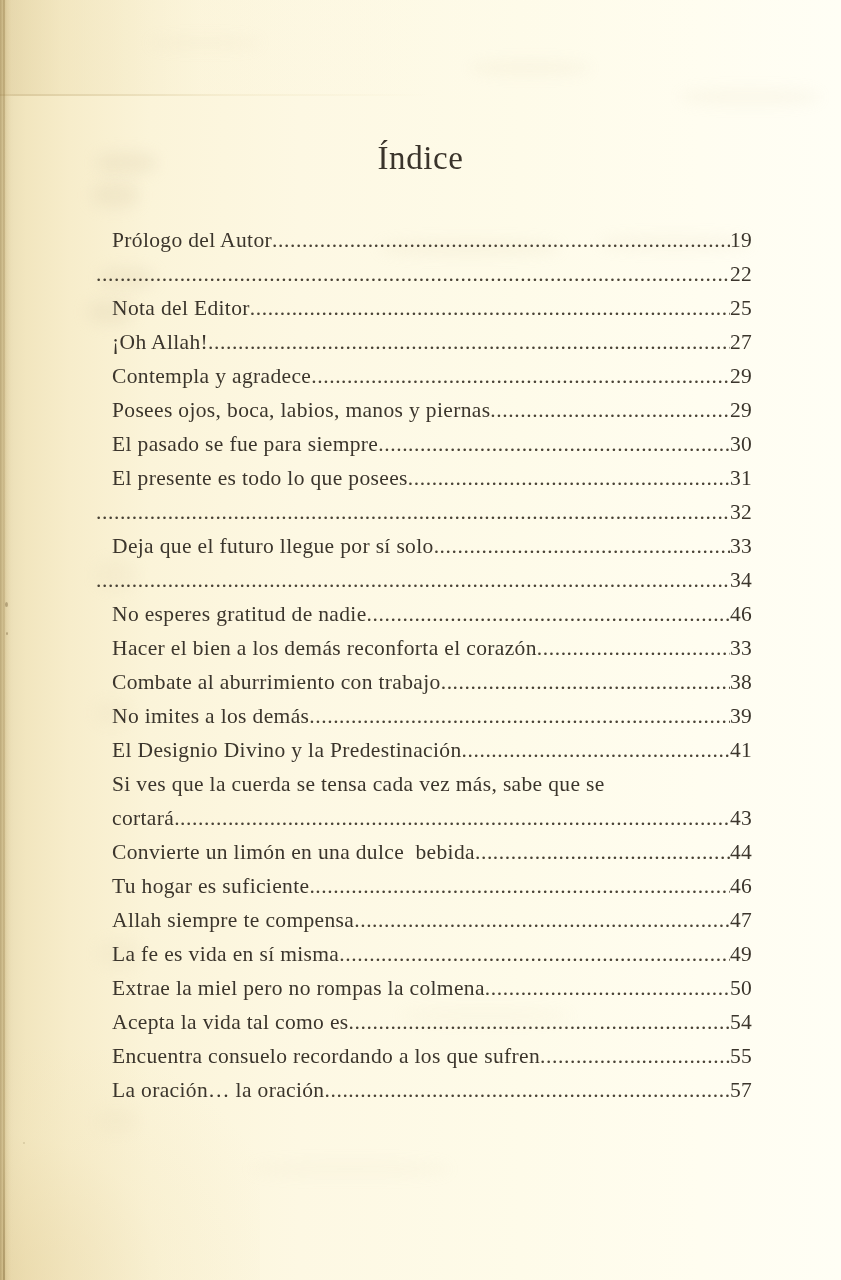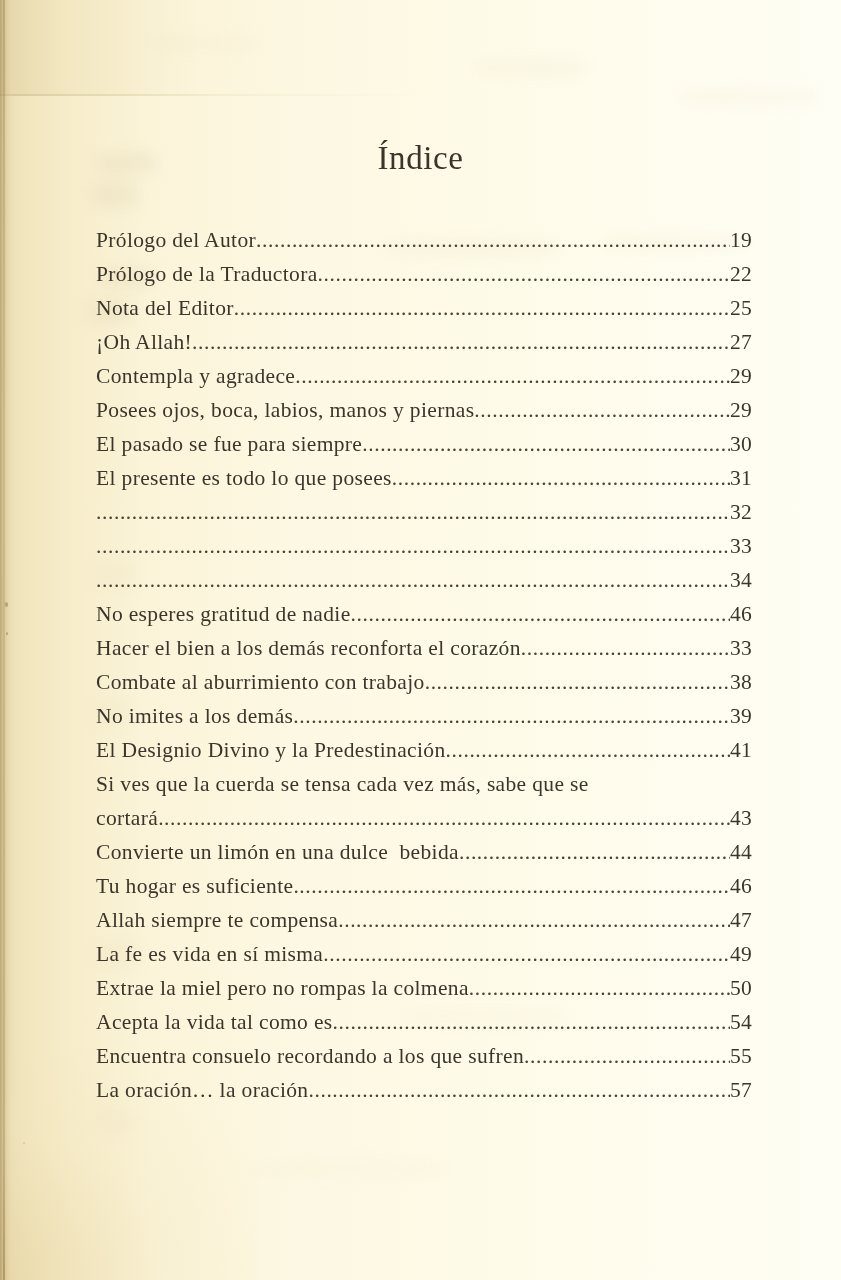--- a/index.html
+++ b/index.html
@@ -130,20 +130,21 @@
     align-items: baseline;
     height: 34px;
     font-size: 21.5px;
     letter-spacing: 0.35px;
     color: #3b352c;
     white-space: pre;
   }
 
   .toc-label {
     flex: 0 0 auto;
+    margin-left: 16px;
   }
 
   .toc-leader {
     flex: 1 1 auto;
     overflow: hidden;
     white-space: nowrap;
     margin: 0 0 0 0;
     color: #4a4336;
     font-size: 21.5px;
     letter-spacing: 0.6px;
@@ -190,29 +191,29 @@
   <div class="speck" style="left:6px;  top:632px; width:2px; height:3px;"></div>
   <div class="speck" style="left:23px; top:1142px; width:2px; height:2px; opacity:.5;"></div>
 
   <div id="content">
 
     <div id="page-title">Índice</div>
 
     <div id="toc">
 
     <div class="toc-row"><span class="toc-label">Prólogo del Autor</span><span class="toc-leader">................................................................................................................................................................</span><span class="toc-page">19</span></div>
-        <div class="toc-row"><span class="toc-label">Prólogo de la Traductora</span><span class="toc-leader">................................................................................................................................................................</span><span class="toc-page">22</span></div>
+        <div class="toc-row"><span class="toc-leader">................................................................................................................................................................</span><span class="toc-page">22</span></div>
         <div class="toc-row"><span class="toc-label">Nota del Editor</span><span class="toc-leader">................................................................................................................................................................</span><span class="toc-page">25</span></div>
         <div class="toc-row"><span class="toc-label">¡Oh Allah!</span><span class="toc-leader">................................................................................................................................................................</span><span class="toc-page">27</span></div>
         <div class="toc-row"><span class="toc-label">Contempla y agradece</span><span class="toc-leader">................................................................................................................................................................</span><span class="toc-page">29</span></div>
         <div class="toc-row"><span class="toc-label">Posees ojos, boca, labios, manos y piernas</span><span class="toc-leader">................................................................................................................................................................</span><span class="toc-page">29</span></div>
         <div class="toc-row"><span class="toc-label">El pasado se fue para siempre</span><span class="toc-leader">................................................................................................................................................................</span><span class="toc-page">30</span></div>
         <div class="toc-row"><span class="toc-label">El presente es todo lo que posees</span><span class="toc-leader">................................................................................................................................................................</span><span class="toc-page">31</span></div>
         <div class="toc-row"><span class="toc-leader">................................................................................................................................................................</span><span class="toc-page">32</span></div>
-        <div class="toc-row"><span class="toc-leader">................................................................................................................................................................</span><span class="toc-page">33</span></div>
+        <div class="toc-row"><span class="toc-label">Deja que el futuro llegue por sí solo</span><span class="toc-leader">................................................................................................................................................................</span><span class="toc-page">33</span></div>
         <div class="toc-row"><span class="toc-leader">................................................................................................................................................................</span><span class="toc-page">34</span></div>
         <div class="toc-row"><span class="toc-label">No esperes gratitud de nadie</span><span class="toc-leader">................................................................................................................................................................</span><span class="toc-page">46</span></div>
         <div class="toc-row"><span class="toc-label">Hacer el bien a los demás reconforta el corazón</span><span class="toc-leader">................................................................................................................................................................</span><span class="toc-page">33</span></div>
         <div class="toc-row"><span class="toc-label">Combate al aburrimiento con trabajo</span><span class="toc-leader">................................................................................................................................................................</span><span class="toc-page">38</span></div>
         <div class="toc-row"><span class="toc-label">No imites a los demás</span><span class="toc-leader">................................................................................................................................................................</span><span class="toc-page">39</span></div>
         <div class="toc-row"><span class="toc-label">El Designio Divino y la Predestinación</span><span class="toc-leader">................................................................................................................................................................</span><span class="toc-page">41</span></div>
         <div class="toc-row nowrap-first"><span class="toc-label">Si ves que la cuerda se tensa cada vez más, sabe que se</span></div>
         <div class="toc-row"><span class="toc-label">cortará</span><span class="toc-leader">................................................................................................................................................................</span><span class="toc-page">43</span></div>
         <div class="toc-row"><span class="toc-label">Convierte un limón en una dulce  bebida</span><span class="toc-leader">................................................................................................................................................................</span><span class="toc-page">44</span></div>
         <div class="toc-row"><span class="toc-label">Tu hogar es suficiente</span><span class="toc-leader">................................................................................................................................................................</span><span class="toc-page">46</span></div>

